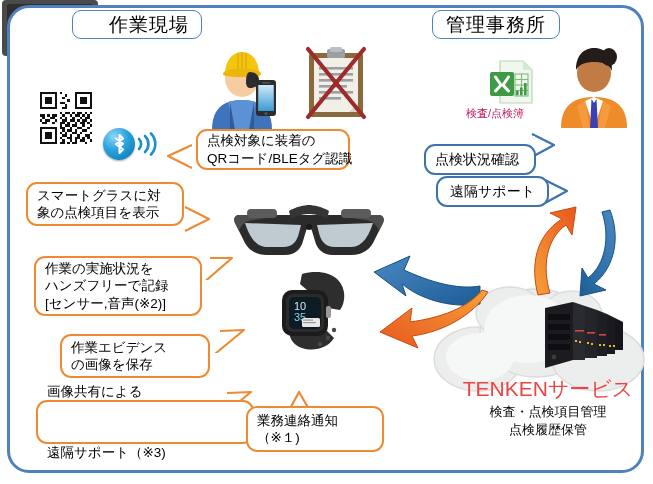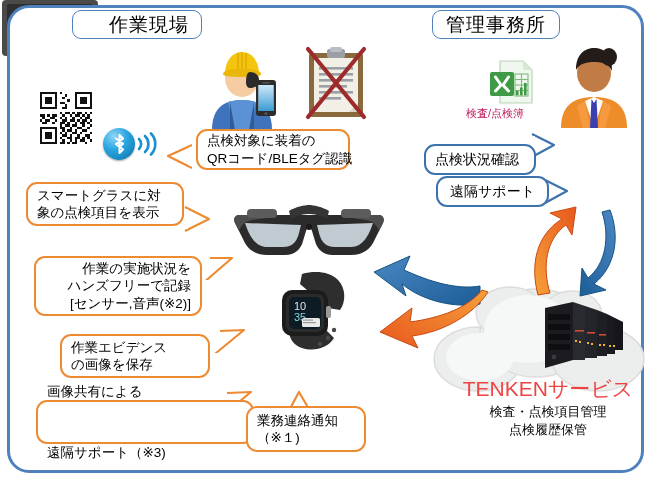--- a/index.html
+++ b/index.html
@@ -507,37 +507,37 @@
   <div class="callout orange" id="co-qr" style="left:196px;top:129px;width:154px;height:41px;font-size:13.5px;">
     <span class="ln">点検対象に装着の</span>
     <span class="ln">QRコード/BLEタグ認識</span>
   </div>
 
   <div class="callout orange" id="co-glass" style="left:26px;top:182px;width:158px;height:44px;font-size:13.5px;">
     <span class="ln">スマートグラスに対</span>
     <span class="ln">象の点検項目を表示</span>
   </div>
 
-  <div class="callout orange" id="co-hands" style="left:34px;top:256px;width:168px;height:60px;font-size:13.5px;text-align:right;">
+  <div class="callout orange" id="co-hands" style="left:34px;top:256px;width:168px;height:60px;font-size:13.5px;">
     <span class="ln">作業の実施状況を</span>
     <span class="ln">ハンズフリーで記録</span>
     <span class="ln">[センサー,音声(※2)]</span>
   </div>
 
   <div class="callout orange" id="co-evidence" style="left:60px;top:334px;width:150px;height:44px;font-size:13.5px;">
     <span class="ln">作業エビデンス</span>
     <span class="ln">の画像を保存</span>
   </div>
 
   <div class="callout orange" id="co-share" style="left:36px;top:400px;width:218px;height:44px;font-size:13.5px;gap:44px;">
     <span class="ln">画像共有による</span>
     <span class="ln">遠隔サポート（※3)</span>
   </div>
 
-  <div class="callout orange" id="co-notify" style="left:246px;top:406px;width:120px;height:46px;font-size:13.5px;">
+  <div class="callout orange" id="co-notify" style="left:246px;top:406px;width:138px;height:46px;font-size:13.5px;">
     <span class="ln">業務連絡通知</span>
     <span class="ln">（※１)</span>
   </div>
 
   <div class="callout blue" id="co-status" style="left:424px;top:144px;width:112px;height:31px;font-size:14px;">
     <span class="ln">点検状況確認</span>
   </div>
 
   <div class="callout blue" id="co-remote" style="left:436px;top:176px;width:113px;height:31px;font-size:14px;text-align:center;">
     <span class="ln">遠隔サポート</span>

